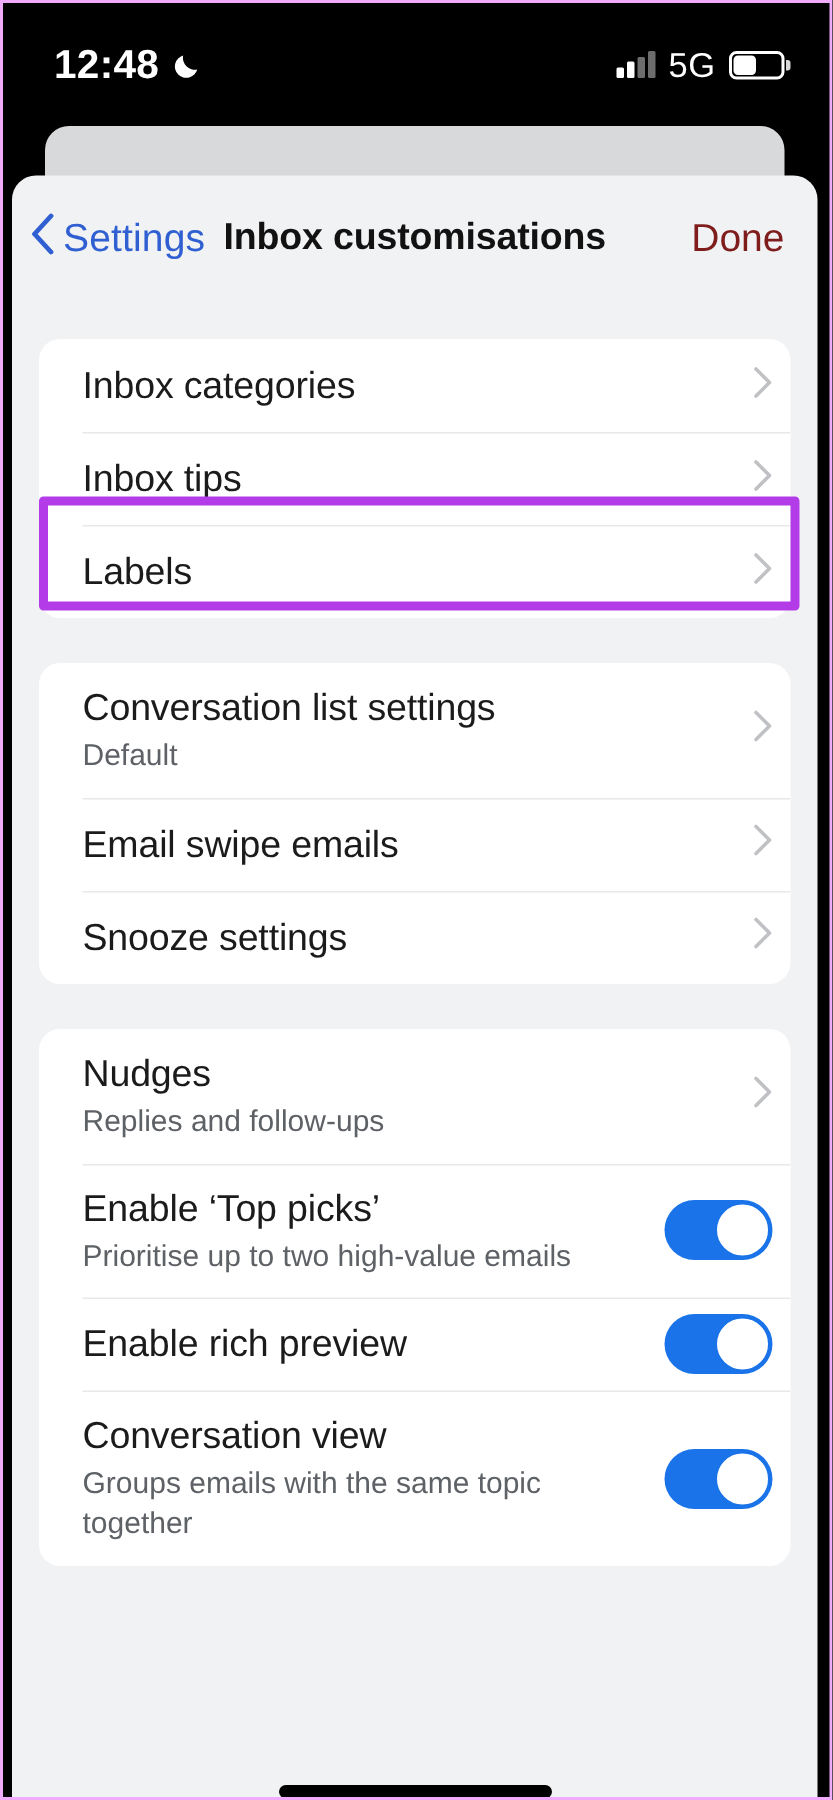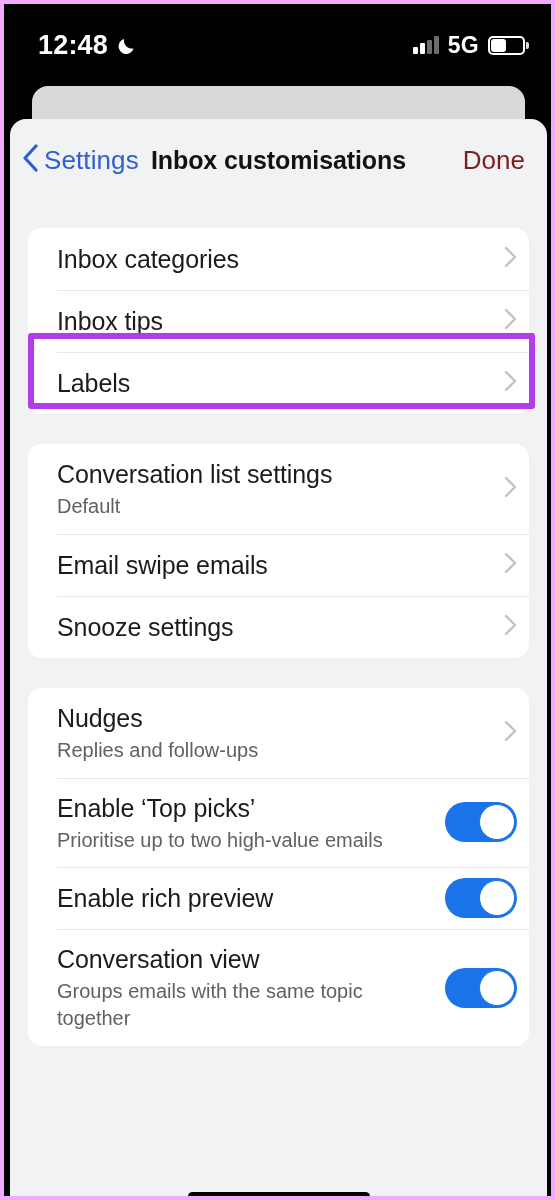--- a/index.html
+++ b/index.html
@@ -6,21 +6,21 @@
   html, body {
     width: 555px; height: 1200px;
     background: #000;
     font-family: "Liberation Sans", sans-serif;
     -webkit-font-smoothing: antialiased;
   }
   #frame {
     position: relative;
     width: 555px; height: 1200px;
     background: #000;
-    border: 4px solid #f0abfc;
+    border: 2px solid #f0abfc;
     overflow: hidden;
   }
 
   
   .statusbar {
     position: absolute; left: 0; top: 0;
     width: 549px; height: 82px;
     background: #000;
     display: flex; align-items: center;
     padding: 0 28px 0 34px;
@@ -36,21 +36,21 @@
   .sb-moon svg { display:block; }
   .sb-right {
     margin-left: auto; display: flex; align-items: center; gap: 9px;
   }
   .bars { display: flex; align-items: flex-end; gap: 2.5px; height: 18px; }
   .bars i { display:block; width: 4.5px; border-radius: 1px; background: #ffffff; }
   .bars i:nth-child(1){ height: 7px; }
   .bars i:nth-child(2){ height: 11px; }
   .bars i:nth-child(3){ height: 14px; background:#6d6d6d; }
   .bars i:nth-child(4){ height: 18px; background:#6d6d6d; }
-  .sb-net { color: #fff; font-size: 23px; font-weight: bold; letter-spacing:0.3px; }
+  .sb-net { color: #fff; font-size: 23px; font-weight: normal; letter-spacing:0.3px; }
   .battery { position: relative; width: 37px; height: 19px; }
   .battery .shell {
     position:absolute; inset:0; border: 2.2px solid #fff;
     border-radius: 5px; background: transparent;
   }
   .battery .fill {
     position:absolute; left:3px; top:3px; bottom:3px;
     width: 15px; background:#fff; border-radius: 3px;
   }
   .battery .cap {

